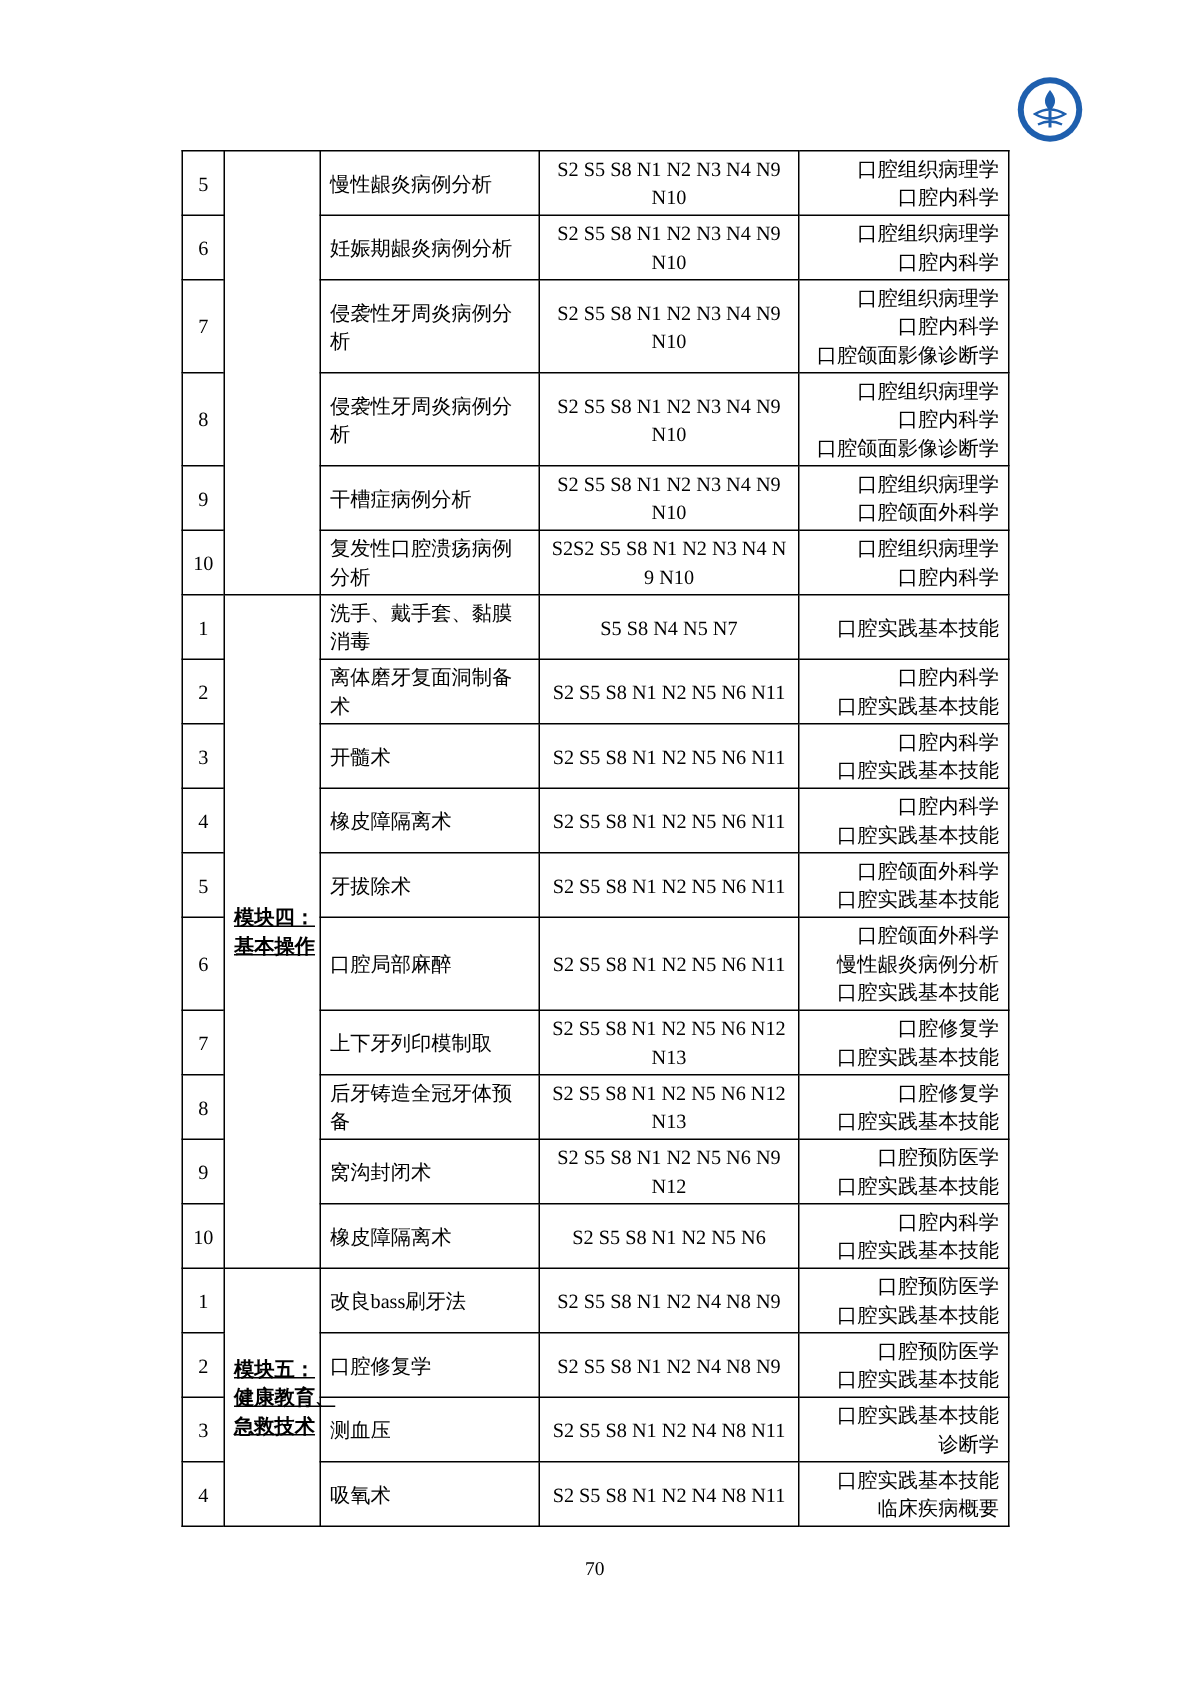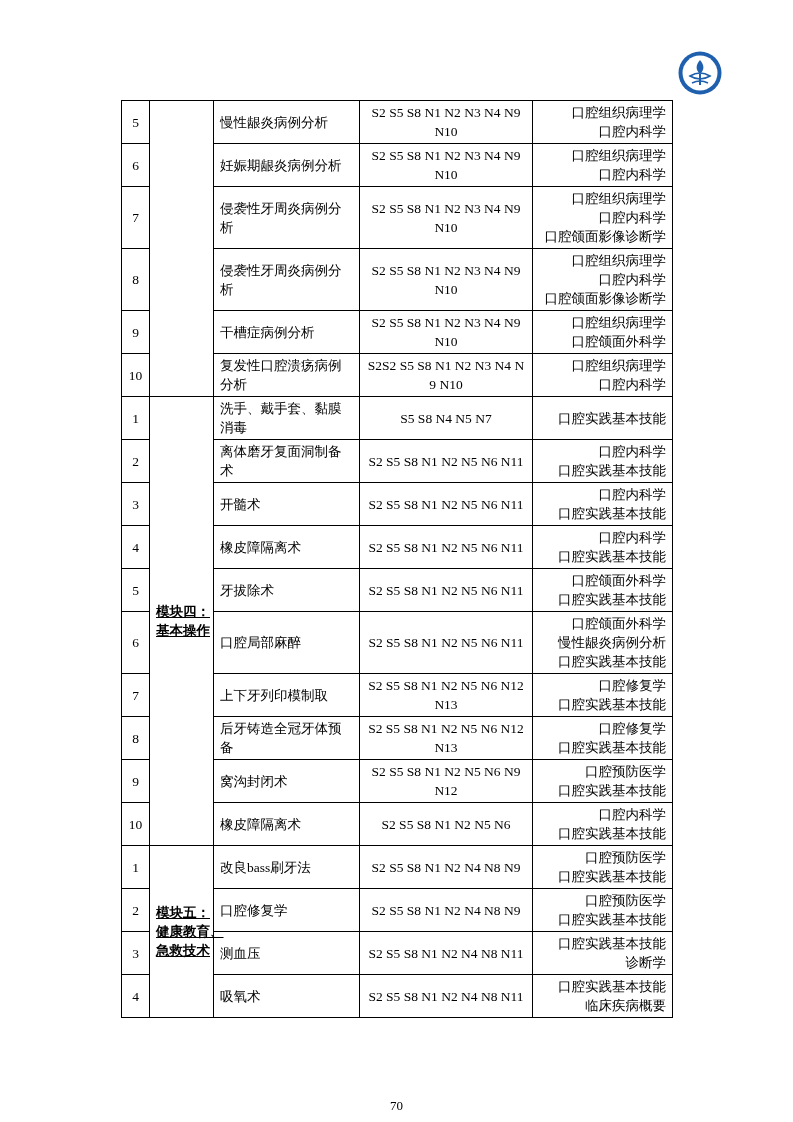--- a/index.html
+++ b/index.html
@@ -64,21 +64,21 @@
     text-align:center;
     font-size:12px;
     padding:2px 4px;
     word-break:normal;
   }
   td.courses-cell { padding:2px 5px; }
   .course-line    { white-space:nowrap;text-align:right; }
 
   
   .footer-page {
-    position:absolute; top:1098px; left:0;
+    position:absolute; top:1038px; left:0;
     width:100%; text-align:center;
     font-size:13px;
   }
 </style>
 </head>
 <body>
 
 <div class="page">
 
   <div class="logo-block">

